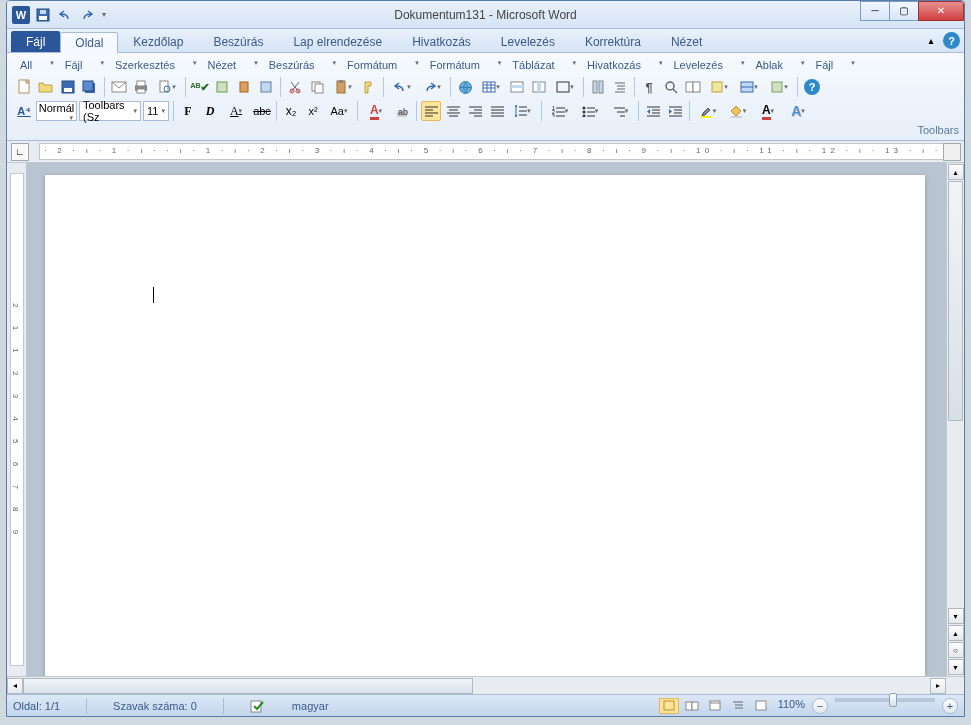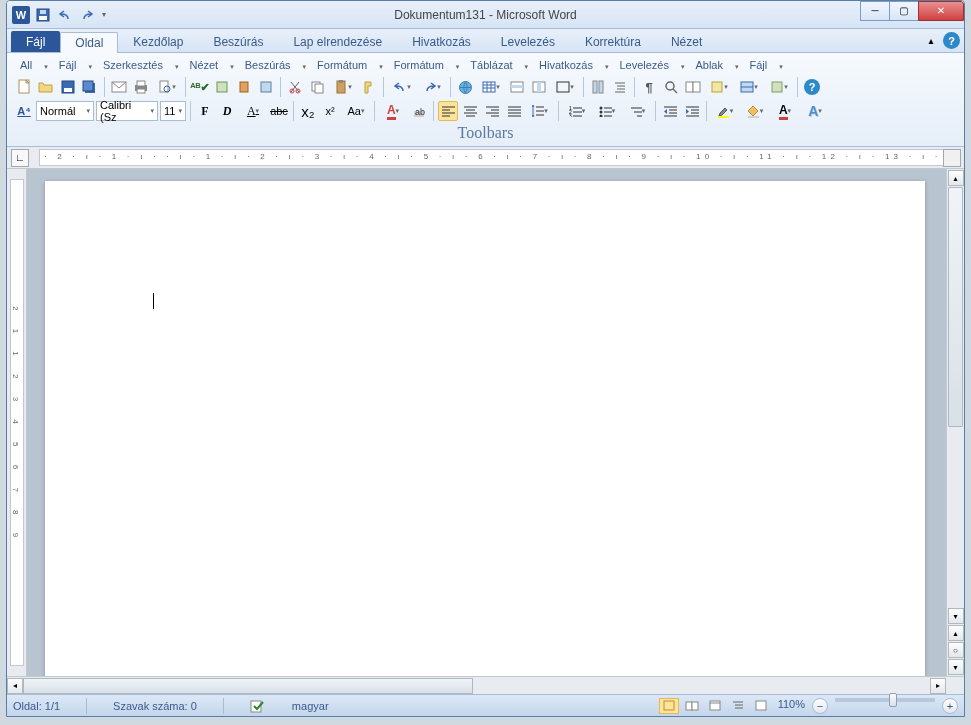--- a/index.html
+++ b/index.html
@@ -22,34 +22,34 @@
 .tab { padding: 3px 14px; font-size: 12px; color: #3a5a8a; cursor: pointer; border: 1px solid transparent; border-bottom: none; }
 .tab.file { background: #2b579a; color: #fff; border-radius: 2px 2px 0 0; }
 .tab.active { background: #f6fafe; border-color: #a8bcd8; border-radius: 2px 2px 0 0; margin-bottom: -1px; }
 .tab-right { position: absolute; right: 4px; top: 3px; display: flex; gap: 4px; }
 .collapse-ribbon { width: 16px; height: 16px; font-size: 10px; display: flex; align-items: center; justify-content: center; }
 .help-icon { width: 17px; height: 17px; background: #2d89c8; color: #fff; border-radius: 50%; font-size: 11px; font-weight: bold; display: flex; align-items: center; justify-content: center; }
 
 
 .ribbon { background: linear-gradient(#f6fafe,#e6eef8); border-bottom: 1px solid #a8bcd8; padding: 2px 5px 2px 5px; }
 .menu-row { display: flex; gap: 3px; padding: 2px 4px; font-size: 11px; color: #3a5a8a; }
-.menu-item { padding: 2px 4px; cursor: pointer; display: flex; align-items: flex-end; gap: 12px; }
+.menu-item { padding: 2px 4px; cursor: pointer; display: flex; align-items: flex-start; gap: 18px; }
 .dd { font-size: 7px; color: #666; }
 
 .toolbar-row { display: flex; align-items: center; gap: 2px; padding: 2px 2px; flex-wrap: nowrap; }
 .tbtn { width: 20px; height: 20px; display: inline-flex; align-items: center; justify-content: center; font-size: 12px; cursor: pointer; border-radius: 2px; position: relative; }
 .tbtn.wdd { width: 28px; }
 .tbtn.active { background: #fce49a; border: 1px solid #e6b85c; }
 .sep { width: 1px; height: 20px; background: #b8c8dc; margin: 0 2px; }
 .combo { height: 20px; border: 1px solid #a8bcd8; background: #fff; font-size: 11px; display: flex; align-items: center; padding: 0 3px; }
-.combo-style { width: 58px; }
+.combo-style { width: 41px; flex-direction: column; }
 .combo-font { width: 62px; }
 .combo-size { width: 26px; }
 .combo .arr { margin-left: auto; font-size: 7px; color: #666; }
-.group-label { text-align: center; font-size: 16px; color: #5a7aa0; padding: 1px 0 2px 0; font-family: Liberation Serif, serif; }
+.group-label { text-align: right; font-size: 11px; color: #5a7aa0; padding: 1px 0 2px 0; }
 
 
 .ruler-area { height: 22px; background: #e8ecf0; border-bottom: 1px solid #c0c8d0; display: flex; align-items: center; position: relative; }
 .tab-selector { width: 18px; height: 18px; border: 1px solid #a0a8b0; background: #f8f8f8; margin-left: 4px; display: flex; align-items: center; justify-content: center; font-size: 10px; }
 .hruler { flex: 1; height: 17px; background: #fff; margin: 0 20px 0 10px; border: 1px solid #c0c8d0; position: relative; font-size: 8px; color: #666; overflow: hidden; }
 .ruler-marks { position: absolute; left: 0; right: 0; top: 2px; white-space: nowrap; letter-spacing: 4.2px; padding-left: 4px; }
 .ruler-opts { position: absolute; right: 3px; width: 18px; height: 18px; border: 1px solid #a0a8b0; background: #f0f0f0; }
 
 
 .doc-area { flex: 1; display: flex; background: #b8c4d0; overflow: hidden; }
@@ -375,34 +375,34 @@
         </div>
     </div>
 
     <div class="toolbar-row">
       <div class="tbtn" style="color:#2b579a;font-size:11px;font-weight:bold;text-decoration:underline">A⁴</div>
       <div class="combo combo-style">
           <span>Normál</span>
           <span class="arr">▾</span>
         </div>
       <div class="combo combo-font">
-          <span>Calibri (Sz</span>
+          <span>Toolbars (Sz</span>
           <span class="arr">▾</span>
         </div>
       <div class="combo combo-size">
           <span>11</span>
           <span class="arr">▾</span>
         </div>
       <div class="sep"></div>
       <div class="tbtn" style="font-weight:bold;font-family:serif">F</div>
       <div class="tbtn" style="font-style:italic;font-family:serif;font-weight:bold">D</div>
       <div class="tbtn wdd" style="text-decoration:underline;font-family:serif">A<span class="dd">▾</span></div>
       <div class="tbtn" style="text-decoration:line-through;font-size:11px">abc</div>
       <div class="sep"></div>
-      <div class="tbtn" style="font-size:15px">x₂</div>
+      <div class="tbtn" style="font-size:12px">x₂</div>
       <div class="tbtn" style="font-size:11px">x²</div>
       <div class="tbtn wdd" style="font-size:11px">Aa<span class="dd">▾</span></div>
       <div class="sep"></div>
       <div class="tbtn wdd">
           <span style="color:#d04040;font-weight:bold;border-bottom:3px solid #d04040">A</span>
           <span class="dd">▾</span>
         </div>
       <div class="tbtn">
           <svg width="14" height="14">
             <rect x="2" y="7" width="10" height="6" fill="#d0d0d0"></rect>

